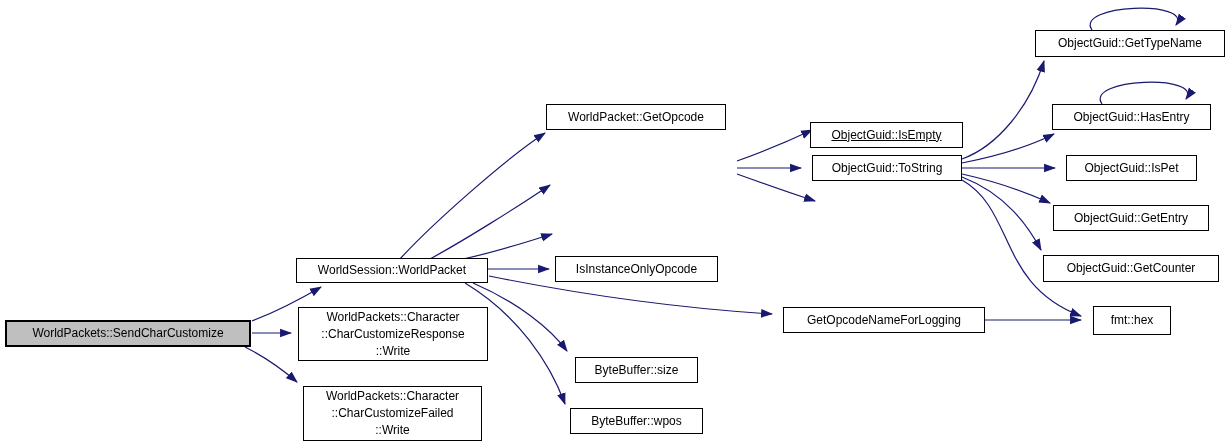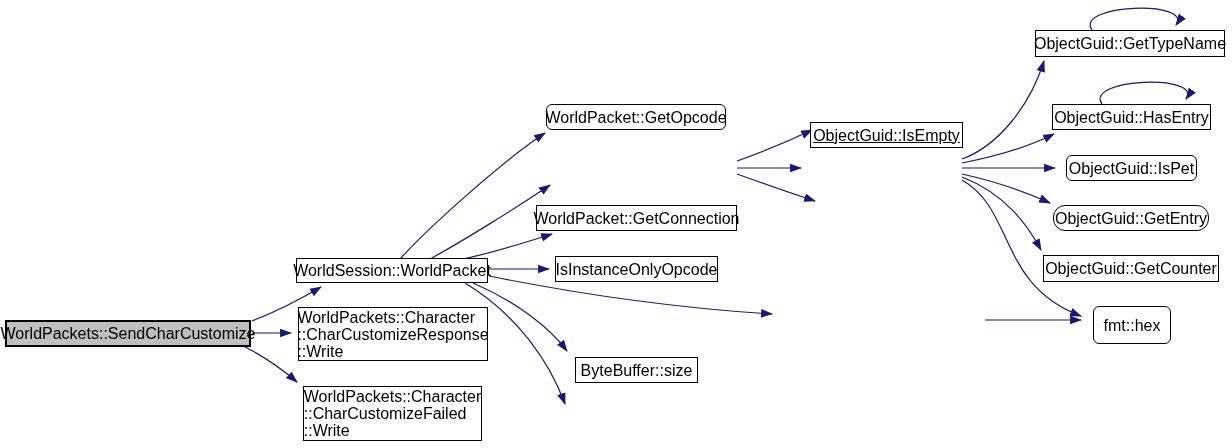--- a/index.html
+++ b/index.html
@@ -32,25 +32,25 @@
     fill: var(--edge, #191970);
     stroke: none;
   }
   .node {
     position: absolute;
     z-index: 2;
     box-sizing: border-box;
     display: flex;
     align-items: center;
     justify-content: center;
-    text-align: left;
+    text-align: center;
     background: var(--node-fill, #ffffff);
     border: 1px solid var(--node-border, #000000);
     color: var(--text, #000000);
-    font-size: 16px;
+    font-size: 12px;
     line-height: 17px;
     white-space: pre-line;
     cursor: pointer;
   }
   .node.root {
     background: var(--root-fill, #bfbfbf);
     border-width: 2px;
     cursor: default;
   }
 </style>
@@ -94,40 +94,42 @@
   <div class="node" style="left:296px; top:258px; width:192px; height:25px;">WorldSession::WorldPacket</div>
 
   <div class="node" style="left:298px; top:307px; width:190px; height:54px;">WorldPackets::Character
 ::CharCustomizeResponse
 ::Write</div>
 
   <div class="node" style="left:303px; top:386px; width:179px; height:55px;">WorldPackets::Character
 ::CharCustomizeFailed
 ::Write</div>
 
-  <div class="node" style="left:546px; top:104px; width:180px; height:26px;border-radius:6px;">WorldPacket::GetOpcode</div>
+  <div class="node" style="left:546px; top:104px; width:180px; height:26px;">WorldPacket::GetOpcode</div>
 
 
-  <div class="node" style="left:536px; top:205px; width:201px; height:26px;">WorldPacket::GetConnection</div>
 
   <div class="node" style="left:575px; top:357px; width:123px; height:26px;">ByteBuffer::size</div>
 
   <div class="node" style="left:555px; top:256px; width:163px; height:26px;">IsInstanceOnlyOpcode</div>
 
+  <div class="node" style="left:570px; top:408px; width:133px; height:26px;">ByteBuffer::wpos</div>
 
+  <div class="node" style="left:783px; top:307px; width:202px; height:26px;">GetOpcodeNameForLogging</div>
 
   <div class="node" style="left:810px; top:122px; width:153px; height:26px;text-decoration:underline;">ObjectGuid::IsEmpty</div>
 
+  <div class="node" style="left:812px; top:155px; width:150px; height:26px;">ObjectGuid::ToString</div>
 
 
   <div class="node" style="left:1035px; top:30px; width:190px; height:27px;">ObjectGuid::GetTypeName</div>
 
   <div class="node" style="left:1052px; top:104px; width:159px; height:26px;">ObjectGuid::HasEntry</div>
 
-  <div class="node" style="left:1066px; top:155px; width:131px; height:26px;border-radius:6px;">ObjectGuid::IsPet</div>
+  <div class="node" style="left:1066px; top:155px; width:131px; height:26px;">ObjectGuid::IsPet</div>
 
-  <div class="node" style="left:1053px; top:205px; width:156px; height:26px;border-radius:12px;">ObjectGuid::GetEntry</div>
+  <div class="node" style="left:1053px; top:205px; width:156px; height:26px;">ObjectGuid::GetEntry</div>
 
   <div class="node" style="left:1043px; top:255px; width:176px; height:27px;">ObjectGuid::GetCounter</div>
 
-  <div class="node" style="left:1093px; top:306px; width:78px; height:38px;border-radius:6px;">fmt::hex</div>
+  <div class="node" style="left:1093px; top:306px; width:78px; height:29px;">fmt::hex</div>
 
 </div>
 
 </body></html>

